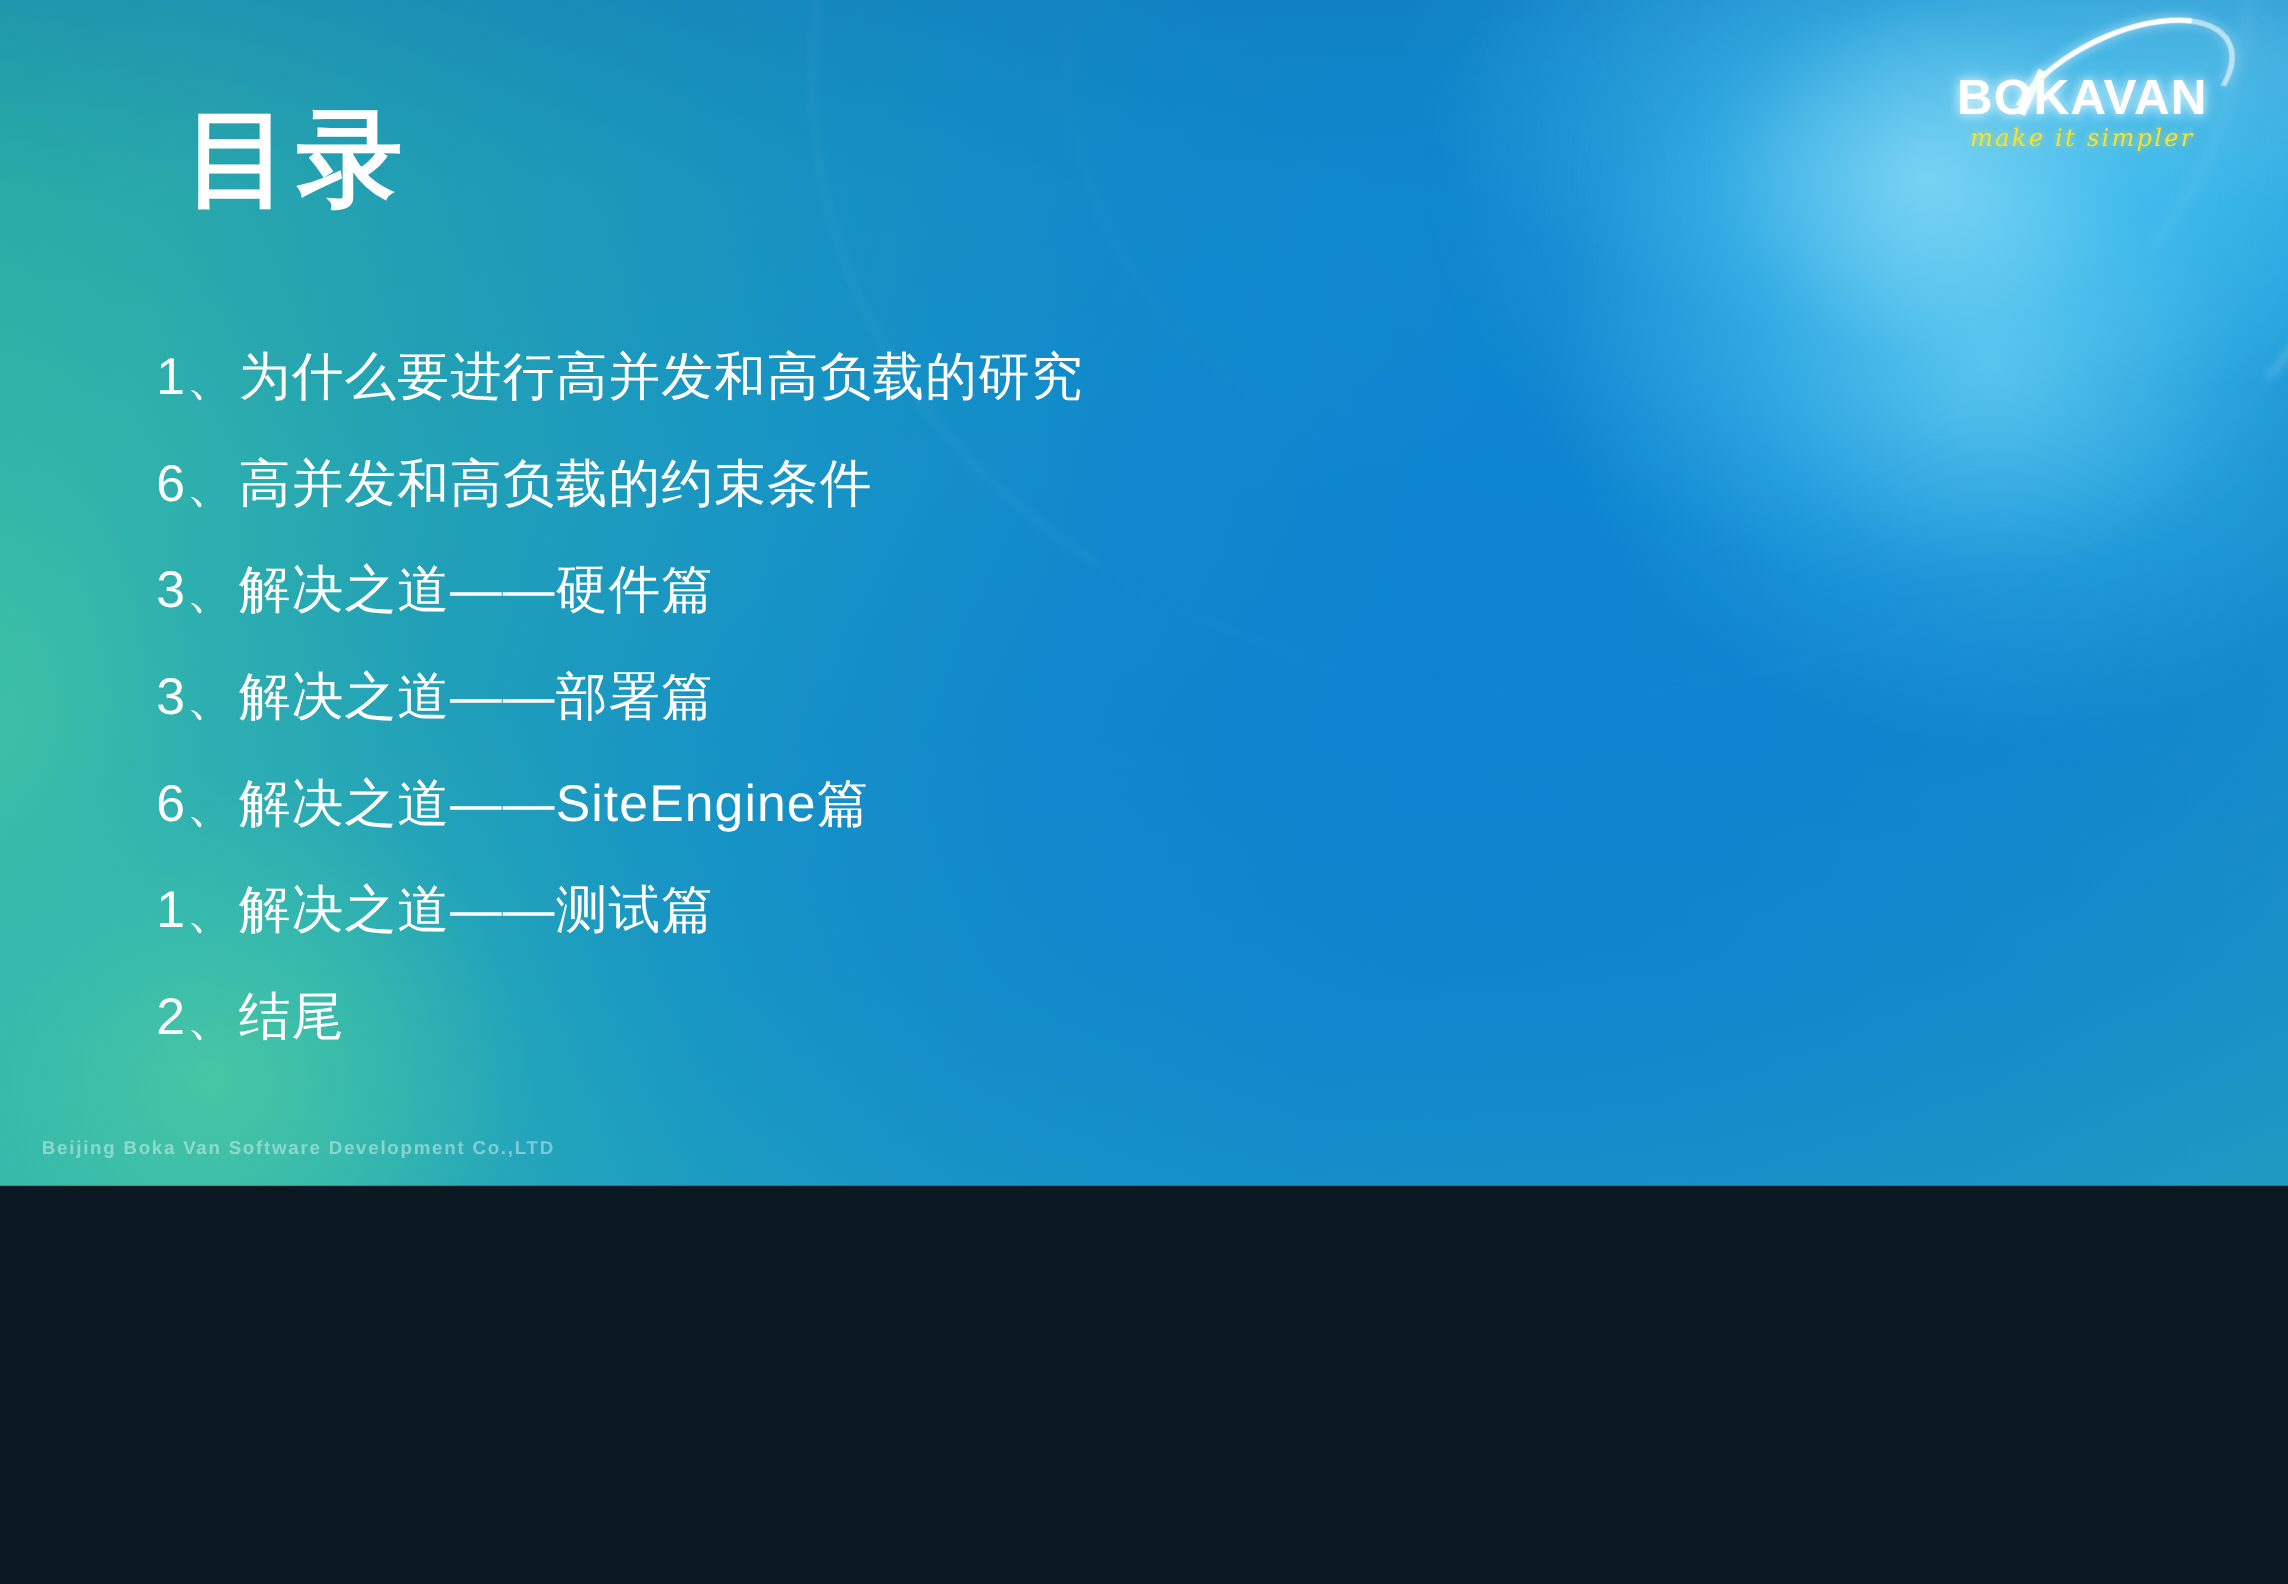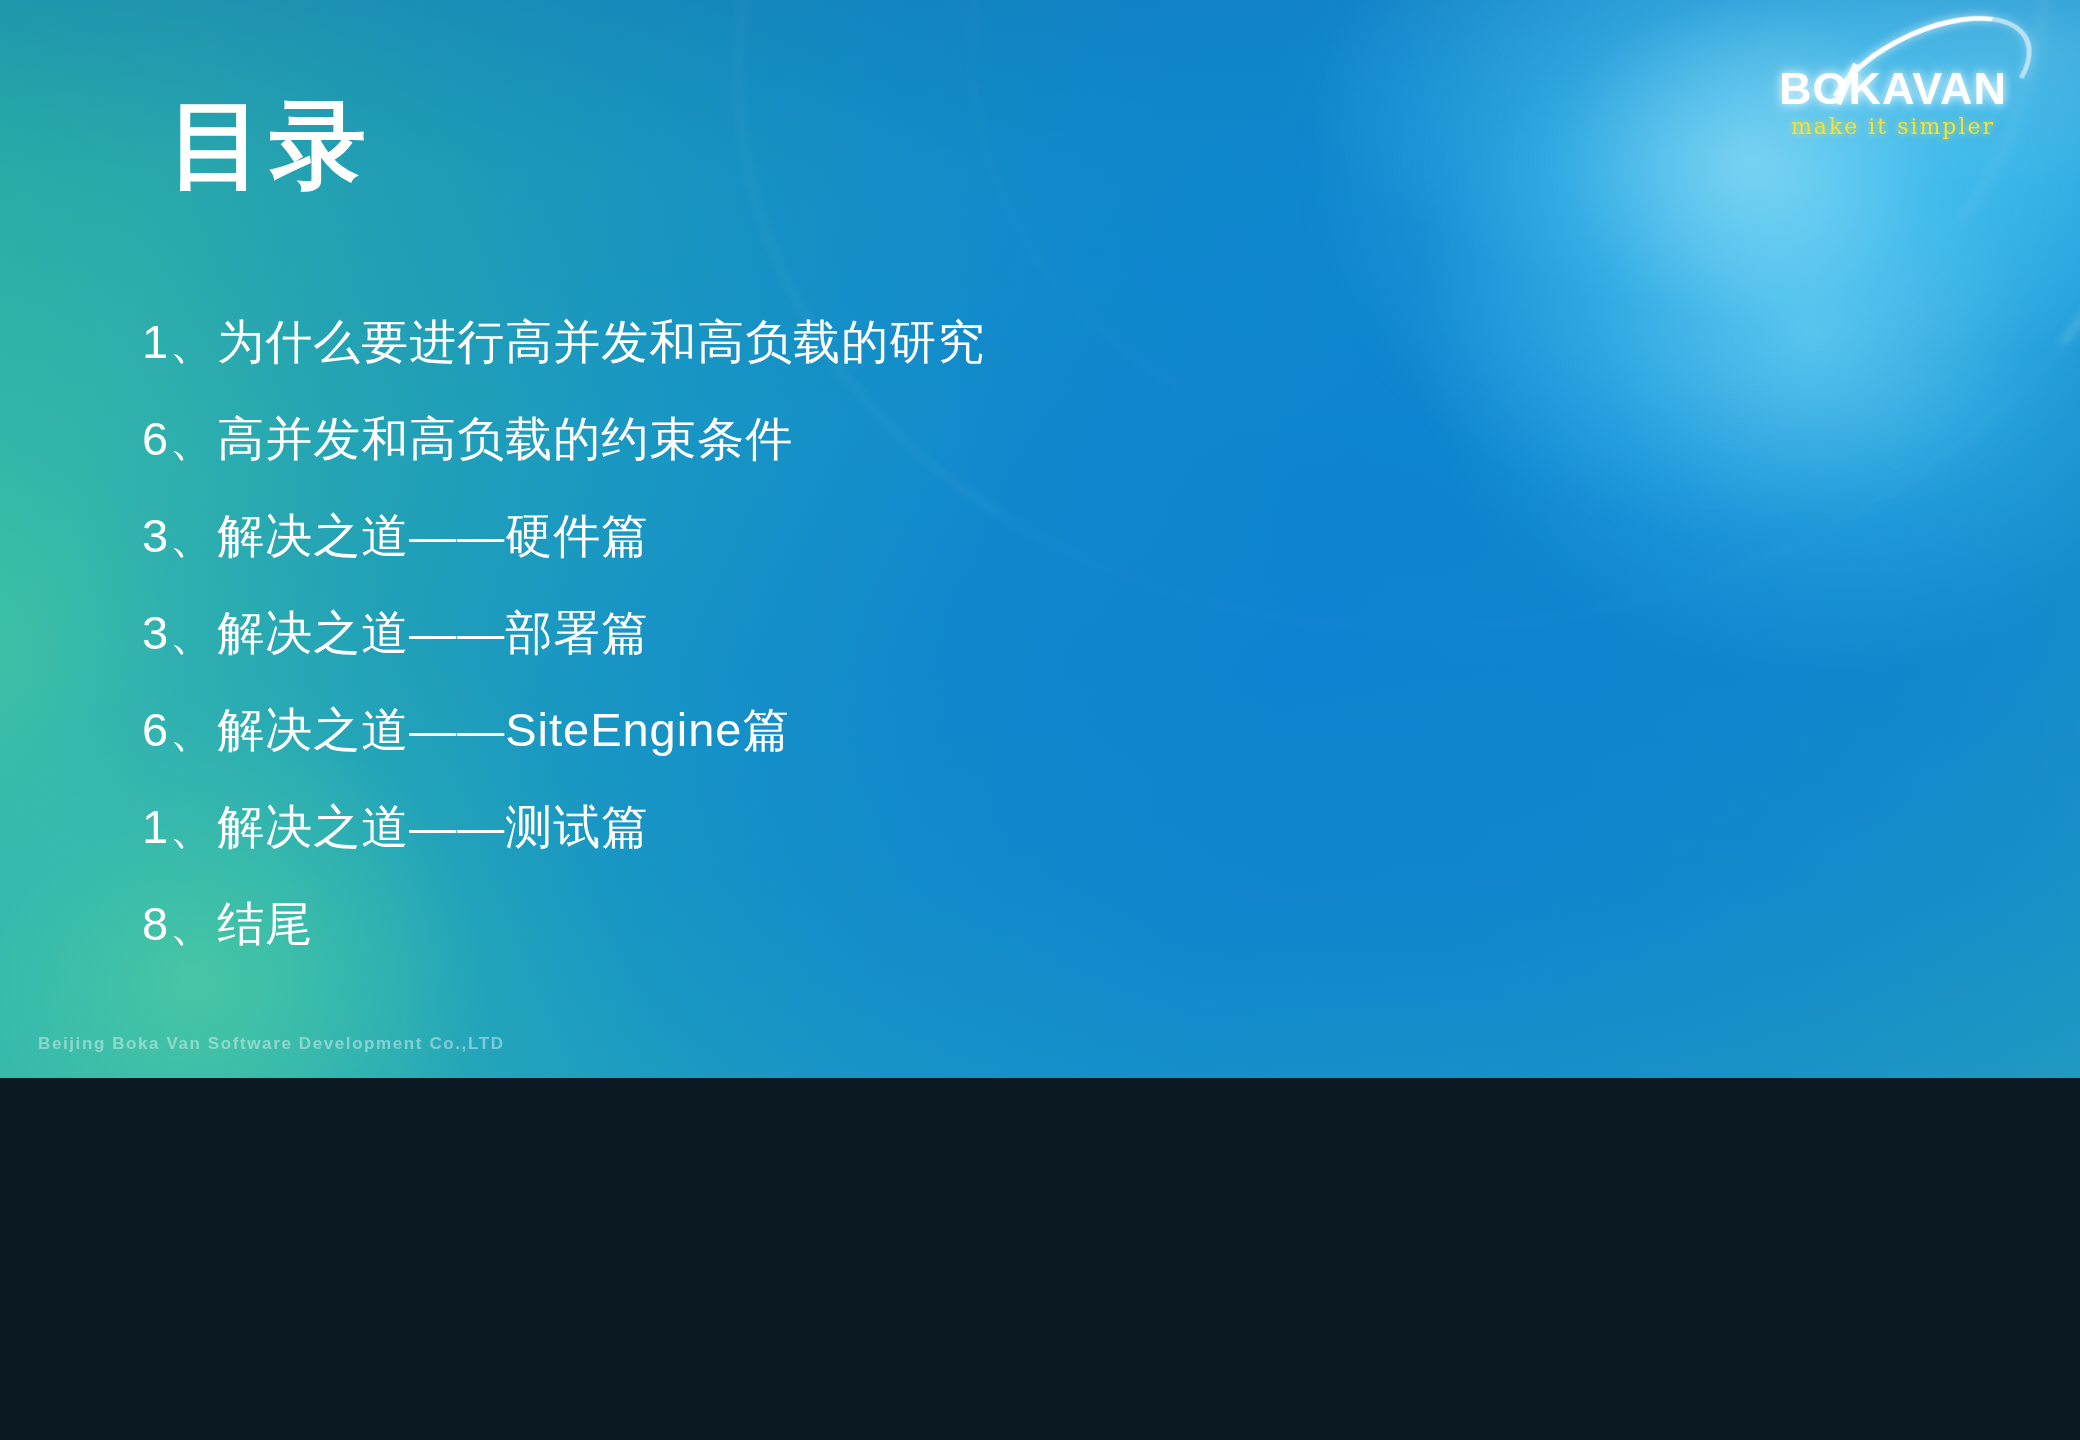--- a/index.html
+++ b/index.html
@@ -184,20 +184,21 @@
     text-shadow: 0 0 10px rgba(255,255,255,0.85), 0 0 22px rgba(190,240,255,0.55);
     line-height: 1;
   }
   .logo-tagline {
     position: absolute;
     left: 0;
     top: 80px;
     width: 250px;
     text-align: center;
     font-family: "DejaVu Serif", serif;
+    font-style: italic;
     font-size: 22px;
     letter-spacing: 2px;
     color: #f2e23a;
     text-shadow: 0 0 7px rgba(255, 235, 60, 0.7);
     line-height: 1;
   }
 
   
   .title {
     position: absolute;
@@ -271,20 +272,20 @@
 
   <div class="title">目录</div>
 
   <div class="toc">
     <div class="toc-item">1、为什么要进行高并发和高负载的研究</div>
     <div class="toc-item">6、高并发和高负载的约束条件</div>
     <div class="toc-item">3、解决之道——硬件篇</div>
     <div class="toc-item">3、解决之道——部署篇</div>
     <div class="toc-item">6、解决之道——SiteEngine篇</div>
     <div class="toc-item">1、解决之道——测试篇</div>
-    <div class="toc-item">8、结尾</div>
+    <div class="toc-item">2、结尾</div>
   </div>
 
   <div class="footer">
     <div class="footer-en">Beijing Boka Van Software Development Co.,LTD</div>
   </div>
 
 </div>
 
 </body></html>

